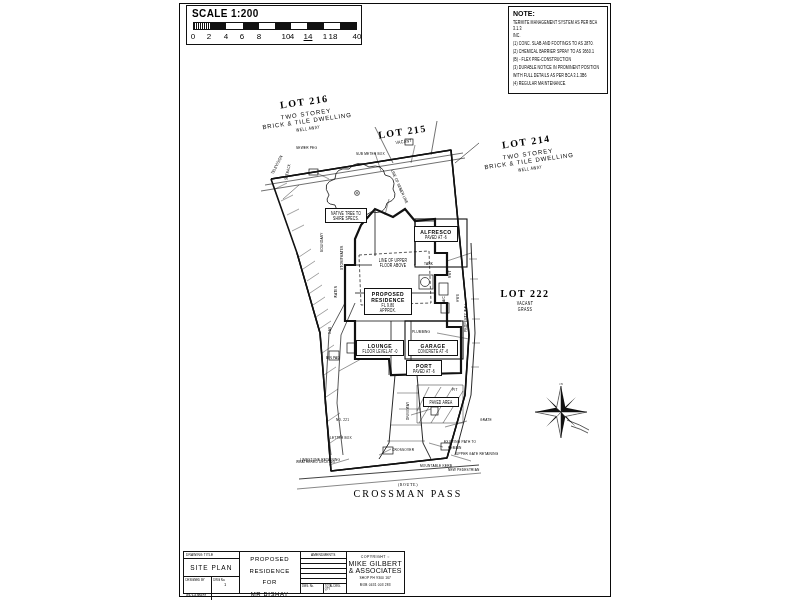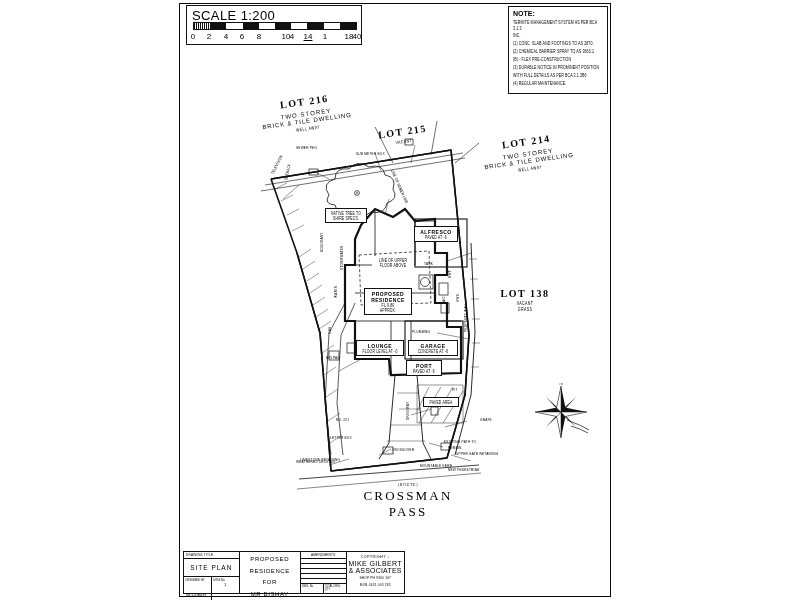--- a/index.html
+++ b/index.html
@@ -8,21 +8,21 @@
 
   .sheet{position:absolute;left:0;top:0;width:800px;height:600px;background:#fff;}
 
   
   .frame{position:absolute;left:179px;top:3px;width:432px;height:594px;
          border:1px solid #0a0a0a;box-sizing:border-box;}
 
   
   .scalebox{position:absolute;left:186px;top:5px;width:176px;height:40px;
             border:1px solid #111;box-sizing:border-box;background:#fff;}
-  .scaletitle{position:absolute;left:5px;top:2px;font-size:13px;font-weight:normal;
+  .scaletitle{position:absolute;left:5px;top:2px;font-size:10px;font-weight:bold;
               letter-spacing:.4px;}
   .bar{position:absolute;left:6px;top:16px;width:164px;height:8px;
        border:1px solid #111;box-sizing:border-box;display:flex;}
   .bar i{display:block;height:100%;flex:1 1 0;}
   .bar i.k{background:#111;}
   .bar i.w{background:#fff;}
   .bar i.h{background:repeating-linear-gradient(90deg,#111 0 1px,#fff 1px 2px);}
   .ticks{position:absolute;left:0px;top:26px;width:176px;height:12px;}
   .ticks span{position:absolute;font-size:8px;transform:translateX(-50%);}
 
@@ -52,21 +52,21 @@
   .rl.nb{border:none;}
 
   .tiny{position:absolute;font-size:3.2px;letter-spacing:.2px;
         transform:scaleY(1.3);transform-origin:left center;white-space:nowrap;}
   .tinyr{position:absolute;font-size:3.2px;letter-spacing:.2px;white-space:nowrap;
          transform-origin:left center;}
 
   
   .street{position:absolute;text-align:center;font-family:"Liberation Serif",serif;}
   .street .w{font-size:4px;letter-spacing:.6px;display:block;}
-  .street .nm{font-size:13px;letter-spacing:2.2px;display:block;margin-top:1px;}
+  .street .nm{font-size:10px;letter-spacing:2.2px;display:block;margin-top:1px;}
 
   
   .compass{position:absolute;left:530px;top:383px;width:62px;height:56px;}
 
   
   .tb{position:absolute;left:183px;top:551px;width:222px;height:43px;
       border:1px solid #111;box-sizing:border-box;display:flex;background:#fff;}
   .tb .cell{border-right:1px solid #111;box-sizing:border-box;position:relative;}
   .tb .cell:last-child{border-right:none;}
   .c1{width:56px;}
@@ -126,21 +126,21 @@
     <div class="ticks">
       <span style="left:6px;">0</span>
       <span style="left:22px;">2</span>
       <span style="left:39px;">4</span>
       <span style="left:55px;">6</span>
       <span style="left:72px;">8</span>
       <span style="left:99px;">10</span>
       <span style="left:105px;">4</span>
       <span style="left:121px;text-decoration:underline;">14</span>
       <span style="left:138px;">1</span>
-      <span style="left:162px;">18</span>
+      <span style="left:146px;">18</span>
       <span style="left:170px;">40</span>
     </div>
   </div>
 
   <div class="notebox">
     <div class="nt">NOTE:</div>
     <p>TERMITE MANAGEMENT SYSTEM AS PER BCA 3.1.3</p>
     <p>INC.</p>
     <p>(1) CONC. SLAB AND FOOTINGS TO AS 2870.</p>
     <p>(2) CHEMICAL BARRIER SPRAY TO AS 3660.1</p>
@@ -323,21 +323,21 @@
 
   <div class="lot rot" style="left:474px;top:136px;width:108px;">
     <div class="n">LOT  214</div>
     <div class="s">TWO STOREY</div>
     <div class="s2">BRICK &amp; TILE DWELLING</div>
     <div class="t">WELL AWAY</div>
   </div>
 
 
   <div class="lot" style="left:486px;top:288px;width:78px;">
-    <div class="n">LOT  138</div>
+    <div class="n">LOT  222</div>
     <div class="t">VACANT</div>
     <div class="t">GRASS</div>
   </div>
 
   <div class="rl" style="left:414px;top:226px;width:44px;">
     <span class="a">ALFRESCO</span>
     <span class="b">PAVED AT -6</span>
   </div>
 
   <div class="rl" style="left:364px;top:288px;width:48px;">

